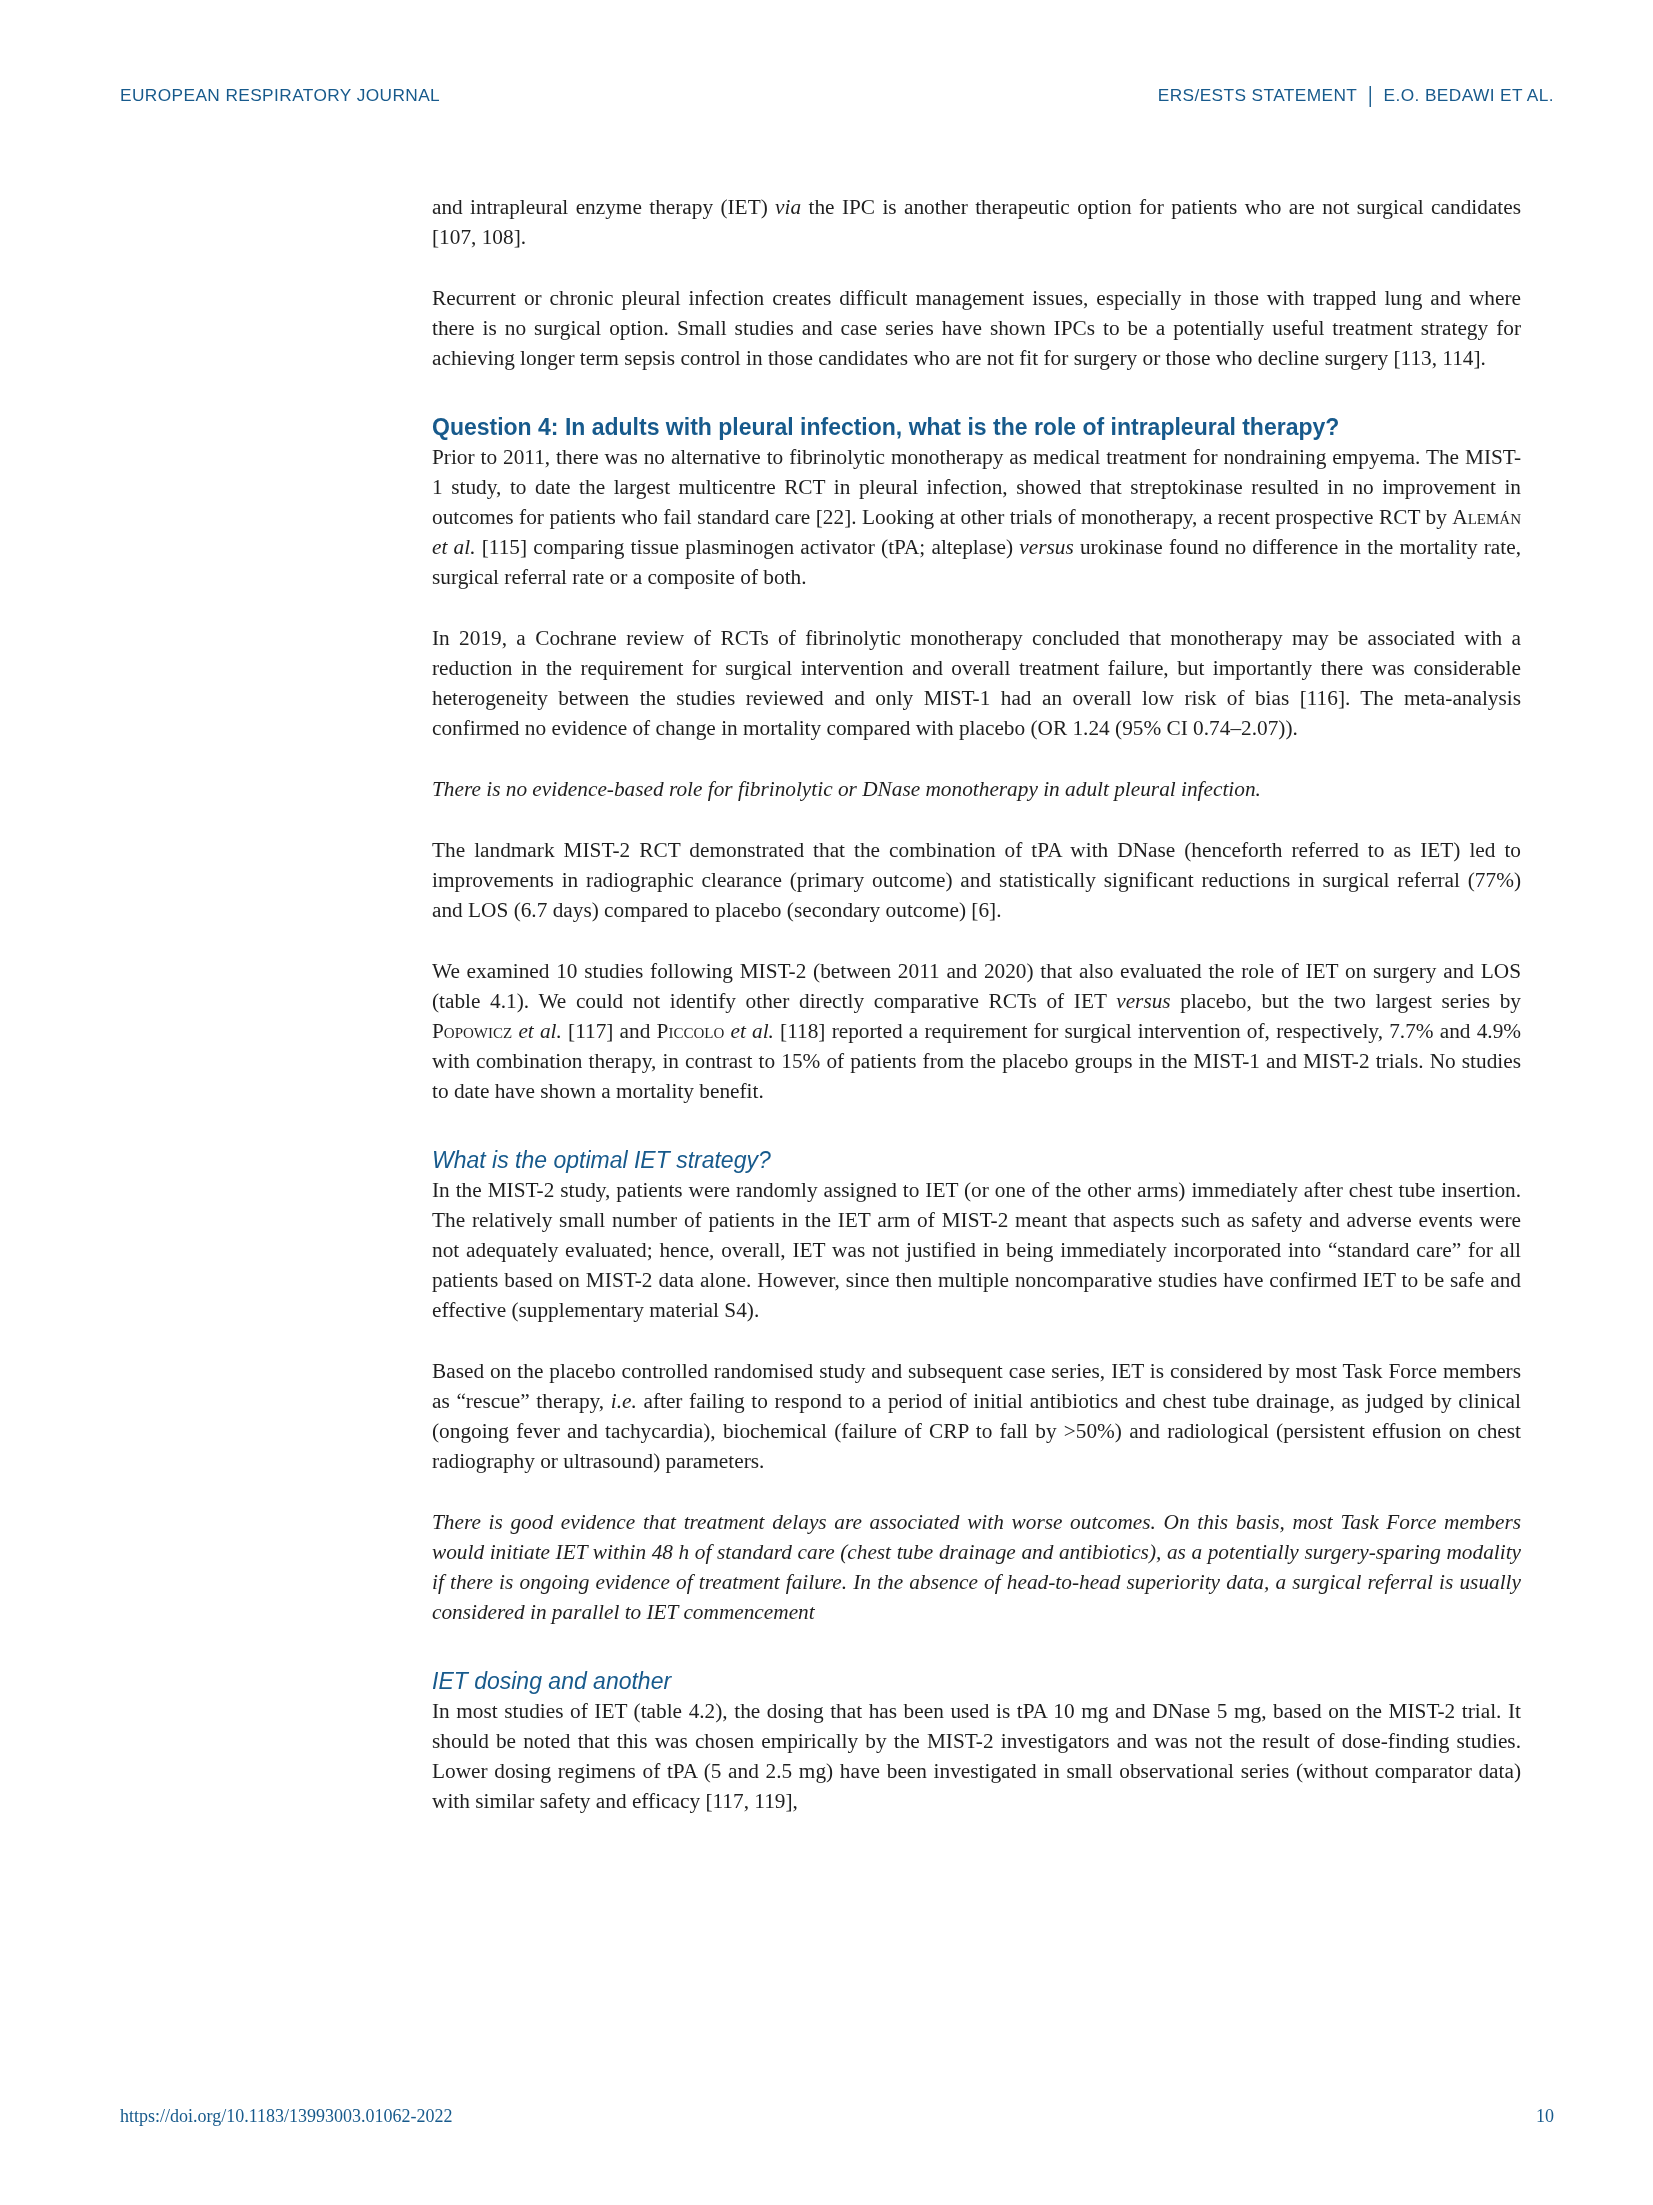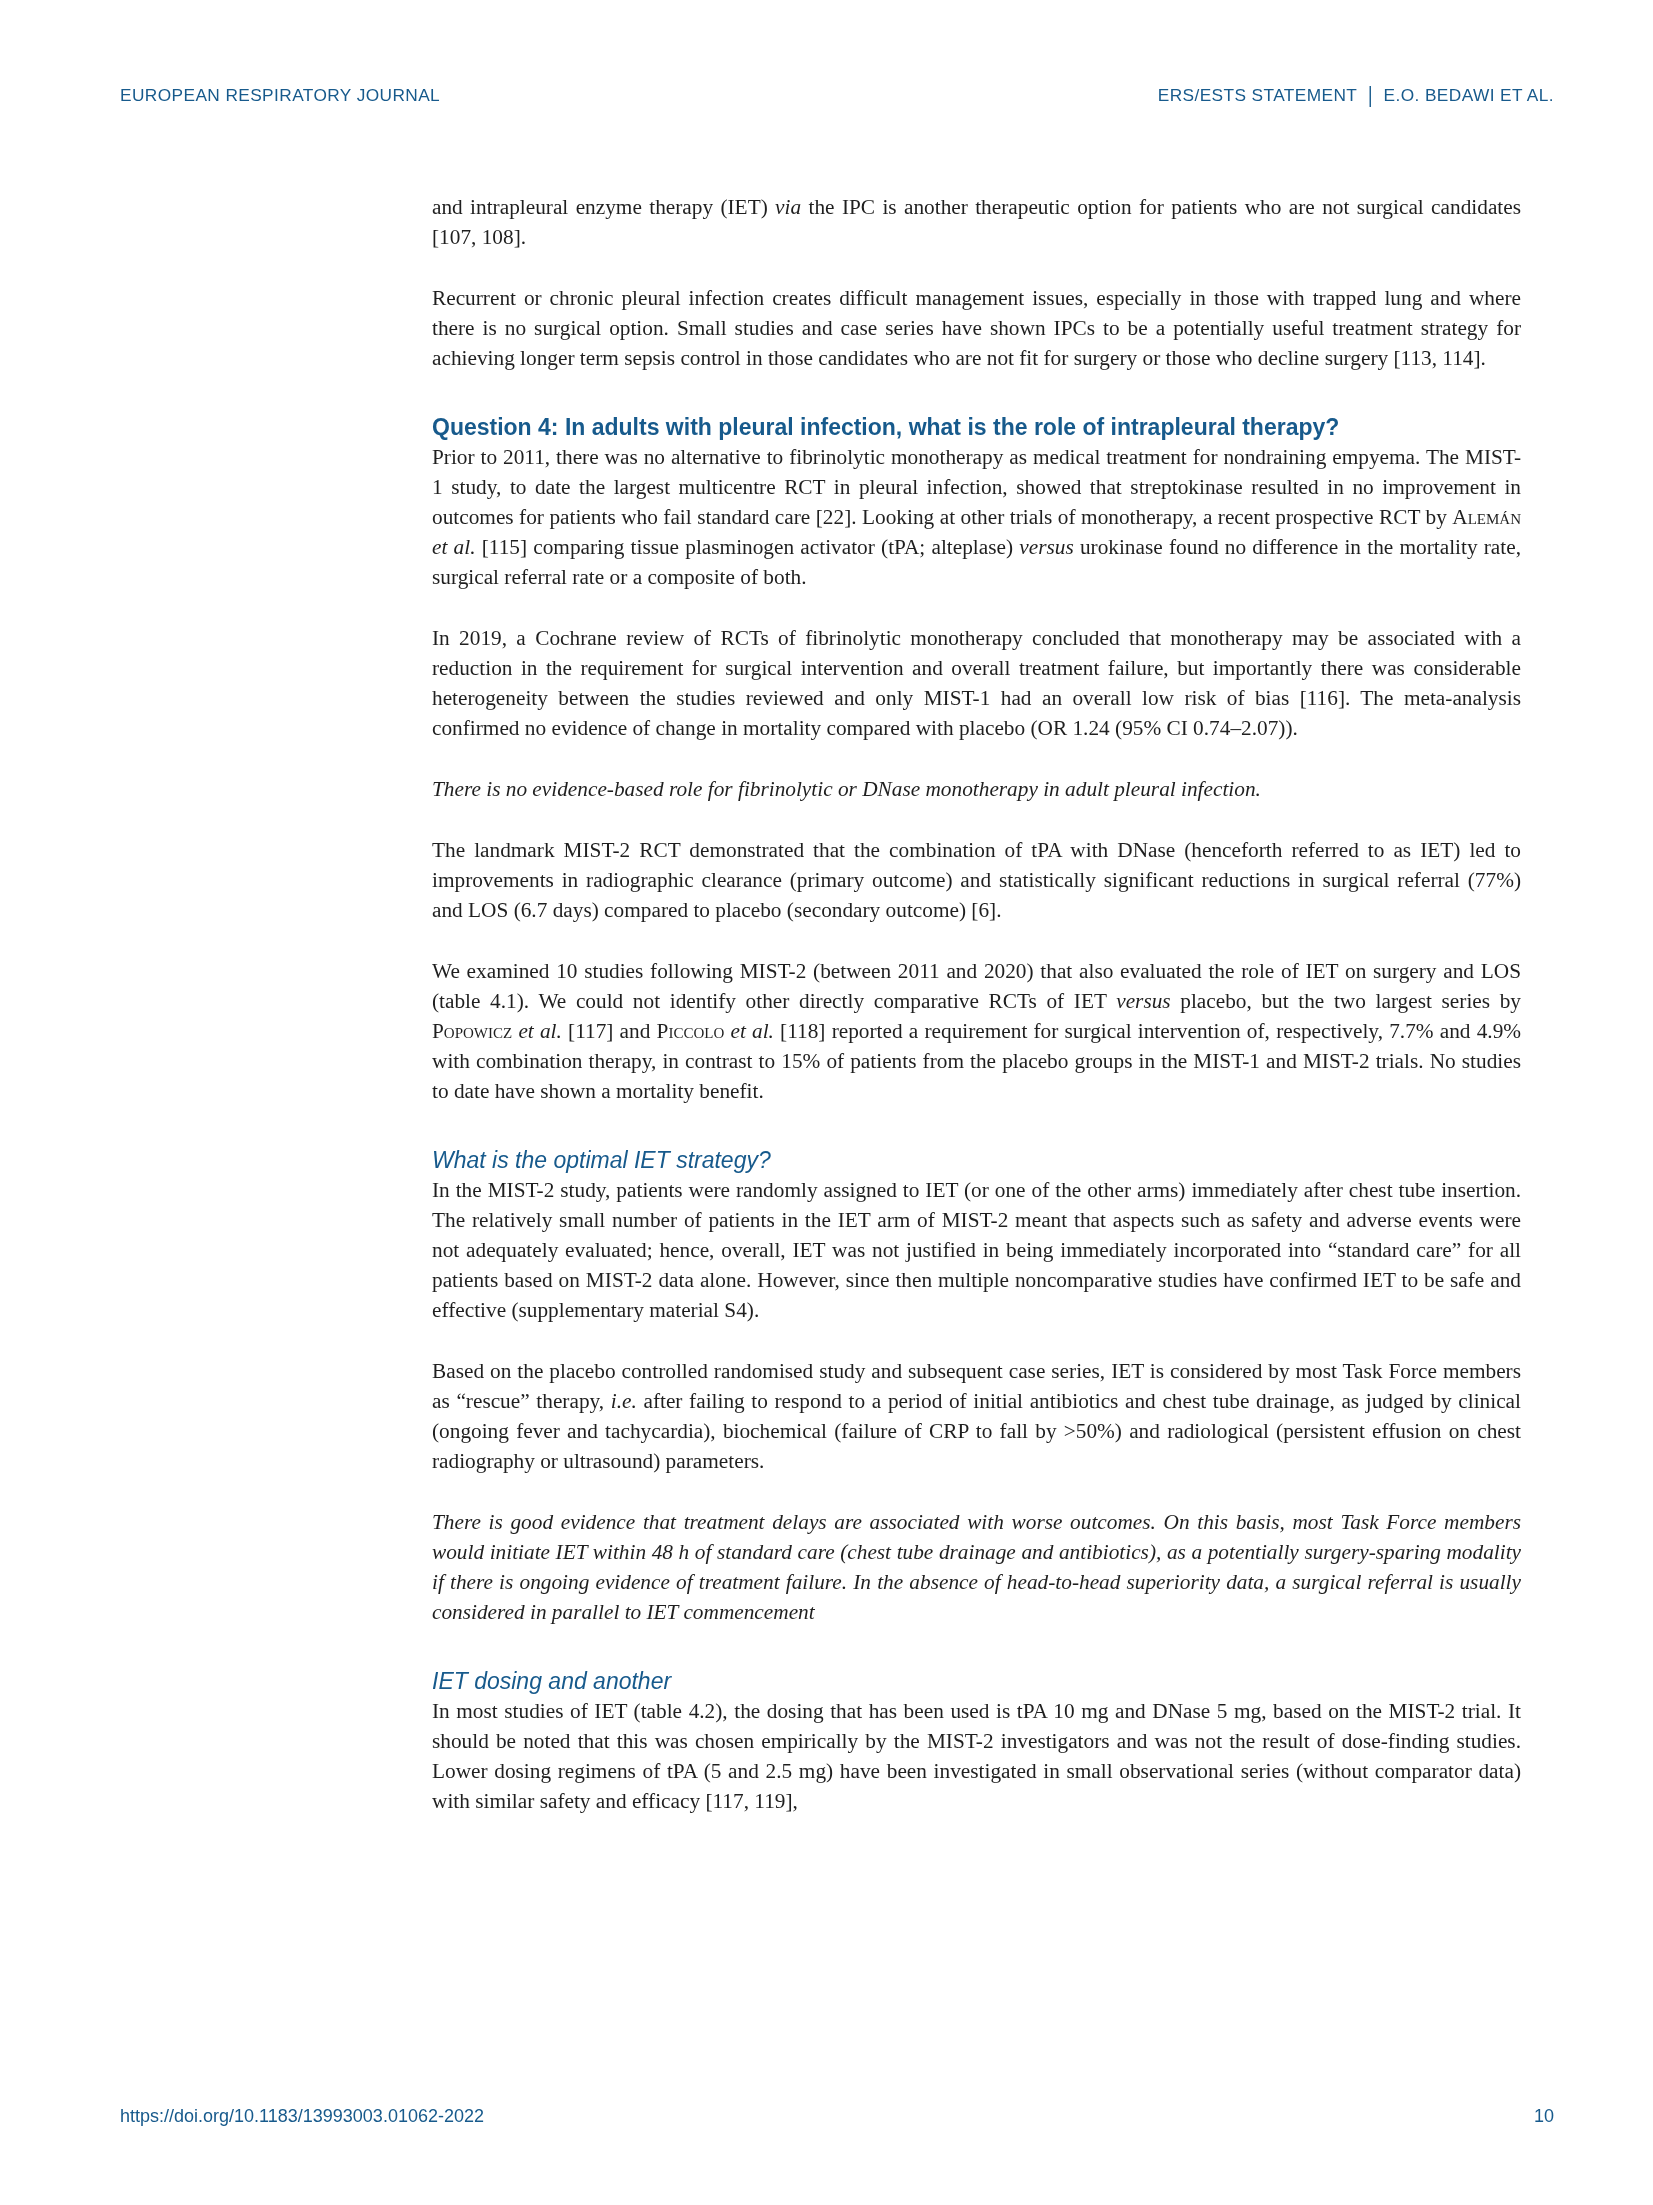--- a/index.html
+++ b/index.html
@@ -61,21 +61,21 @@
     color:var(--accent-blue);
     text-align:left;
   }
   .h1 + .h2{margin-top:0;}
   .it{font-style:italic;}
   .sc{font-variant:small-caps;}
   
   .page-footer{
     position:absolute;top:2105px;left:120px;right:100px;
     display:flex;justify-content:space-between;align-items:baseline;
-    font-family:Liberation Sans, sans-serif;
+    font-family:Liberation Serif, serif;
     font-size:18px;line-height:23px;
     color:var(--accent-blue);
   }
   .doi{color:var(--accent-blue);text-decoration:none;cursor:pointer;}
   .pageno{color:var(--accent-blue);}
 </style>
 </head>
 <body>
 
 <div class="page">

